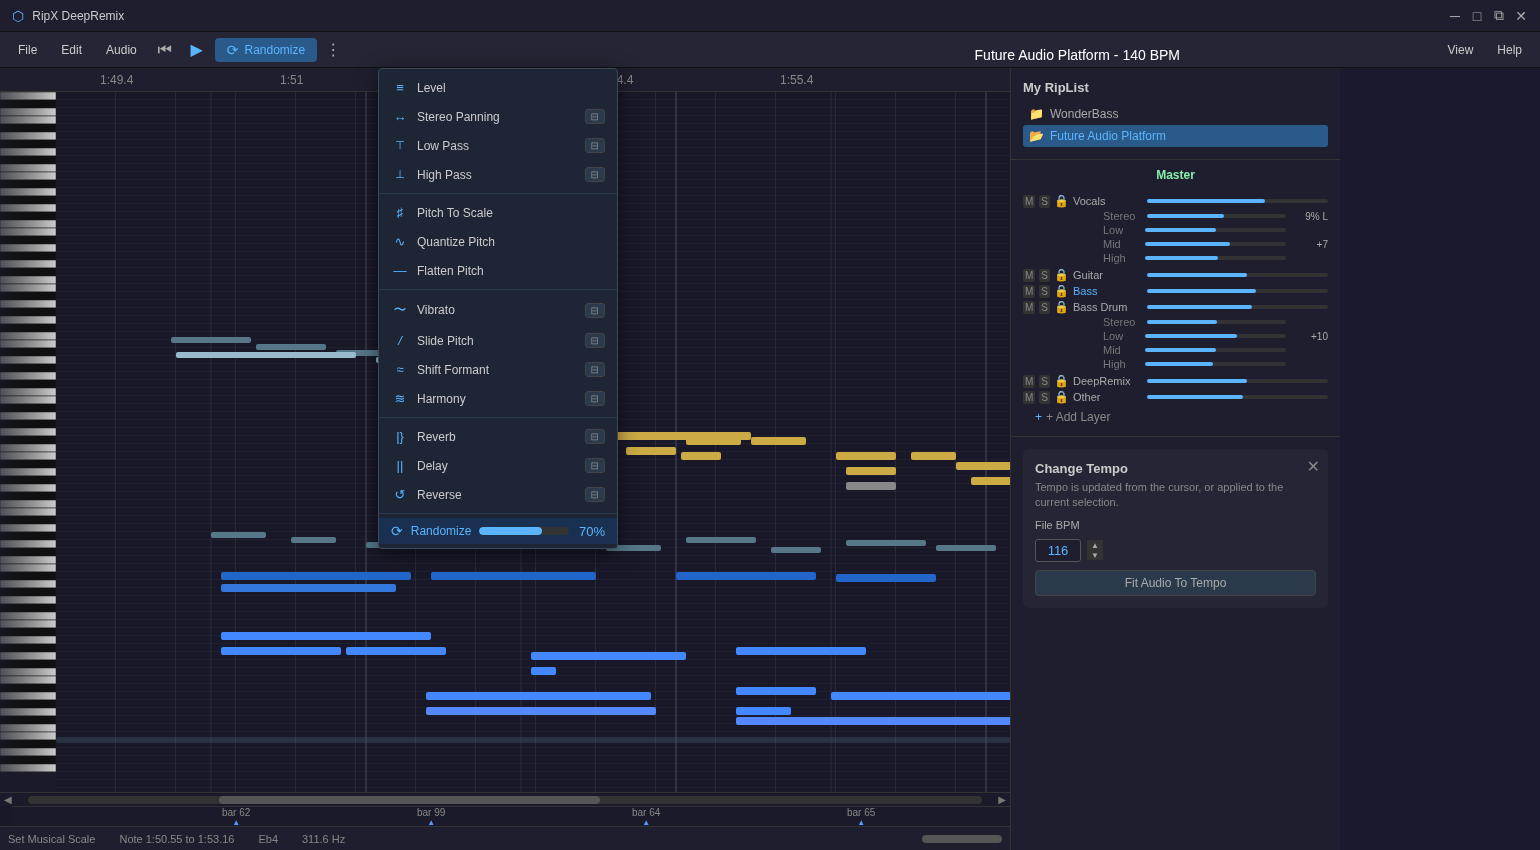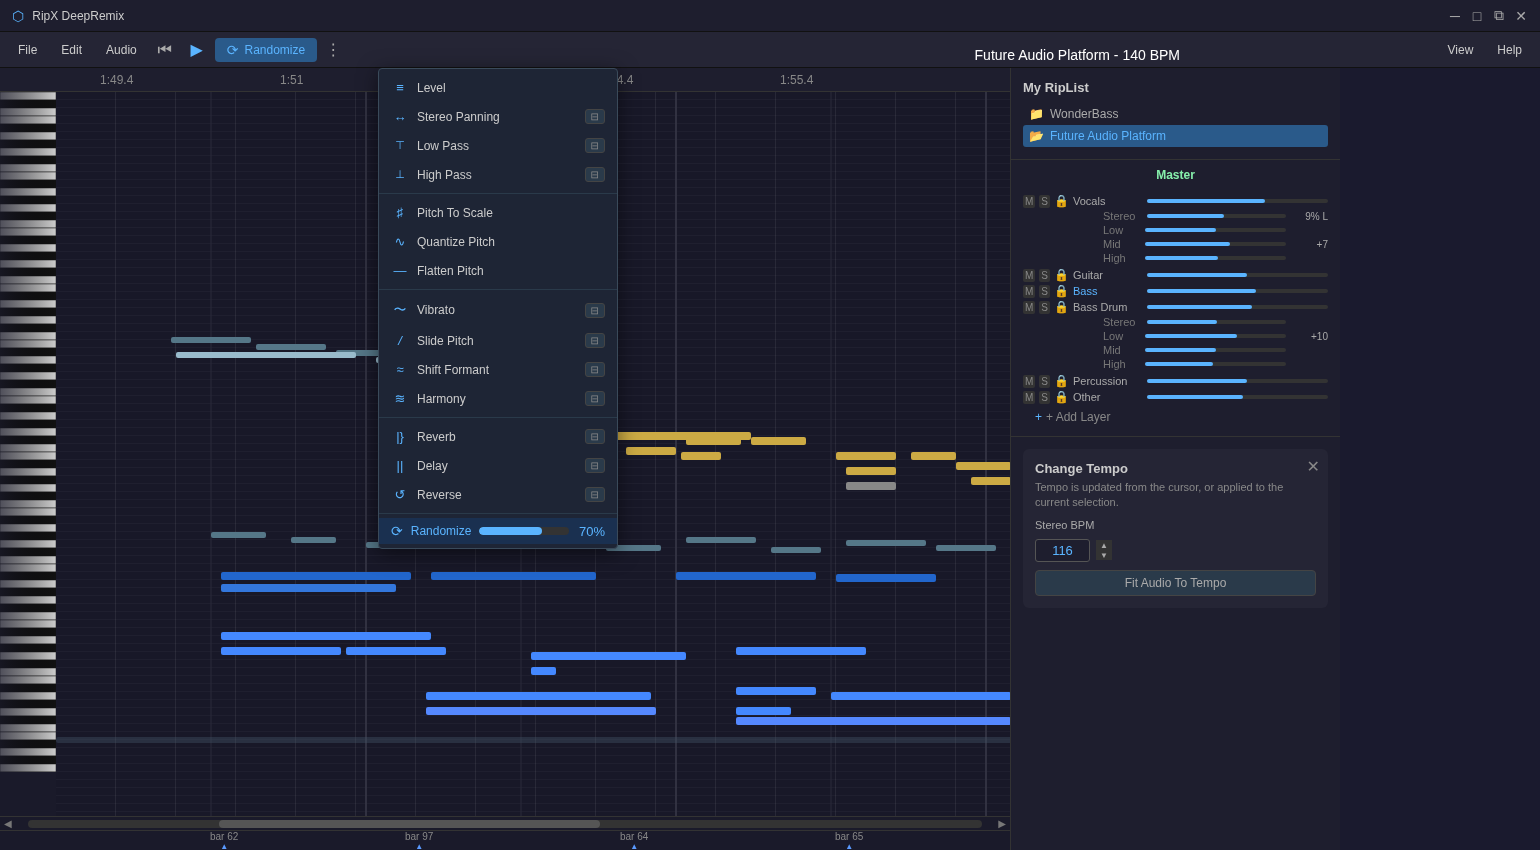--- a/index.html
+++ b/index.html
@@ -197,20 +197,21 @@
     }
 
     
     .bar-markers {
       height: 20px;
       background: #1a1a2a;
       display: flex;
       align-items: center;
       position: relative;
       border-top: 1px solid #333;
+      margin-left: 12px;
     }
     .bar-label {
       position: absolute;
       font-size: 10px;
       color: #888;
       display: flex;
       flex-direction: column;
       align-items: center;
     }
     .bar-arrow {
@@ -343,21 +344,21 @@
       display: flex;
       align-items: center;
       gap: 6px;
       margin-bottom: 8px;
     }
     .tempo-label {
       font-size: 11px;
       color: #aaa;
     }
     .tempo-input {
-      width: 55px;
+      width: 46px;
       background: #1e1e2e;
       border: 1px solid #555;
       color: #5ab4ff;
       text-align: center;
       font-size: 13px;
       padding: 3px;
       border-radius: 3px;
     }
     .tempo-spinner {
       display: flex;
@@ -660,33 +661,40 @@
       </div>
       <div style="width:20px;color:#777;font-size:10px;cursor:pointer;text-align:right;">▶</div>
     </div>
 
     <div class="bar-markers" style="padding-left:56px;">
       <div class="bar-label" style="left:210px;">
         <span>bar 62</span>
         <span class="bar-arrow">▲</span>
       </div>
       <div class="bar-label" style="left:405px;">
-        <span>bar 97</span>
+        <span>bar 99</span>
         <span class="bar-arrow">▲</span>
       </div>
       <div class="bar-label" style="left:620px;">
         <span>bar 64</span>
         <span class="bar-arrow">▲</span>
       </div>
       <div class="bar-label" style="left:835px;">
         <span>bar 65</span>
         <span class="bar-arrow">▲</span>
       </div>
     </div>
 
+    <div class="status-bar">
+      <span>Set Musical Scale</span>
+      <span>Note 1:50.55 to 1:53.16</span>
+      <span>Eb4</span>
+      <span>311.6 Hz</span>
+      <div style="margin-left:auto;background:#555;width:80px;height:8px;border-radius:4px;"></div>
+    </div>
   </div>
 
   <div class="right-panel">
 
     <div class="riplist-section">
       <div class="riplist-title">My RipList</div>
       <div class="riplist-item">
         <span class="folder-icon">📁</span>
         <span>WonderBass</span>
       </div>
@@ -798,21 +806,21 @@
         <div class="fader-track">
           <div class="fader-thumb" style="left:0;width:48%;"></div>
         </div>
         <span class="fader-value"></span>
       </div>
 
       <div class="mixer-track" style="margin-top:4px;">
         <button class="ms-btn">M</button>
         <button class="ms-btn">S</button>
         <span style="font-size:12px;color:#888;cursor:pointer;">🔒</span>
-        <span class="track-label">Percussion</span>
+        <span class="track-label">DeepRemix</span>
         <div class="fader-track">
           <div class="fader-thumb" style="left:0;width:55%;"></div>
         </div>
       </div>
 
       <div class="mixer-track">
         <button class="ms-btn">M</button>
         <button class="ms-btn">S</button>
         <span style="font-size:12px;color:#888;cursor:pointer;">🔒</span>
         <span class="track-label">Other</span>
@@ -825,21 +833,21 @@
         <span style="color:#5ab4ff;">+</span>
         <span>+ Add Layer</span>
       </div>
     </div>
 
     <div class="tempo-panel">
       <button class="close-btn">✕</button>
       <div class="tempo-title">Change Tempo</div>
       <div class="tempo-desc">Tempo is updated from the cursor, or applied to the current selection.</div>
       <div class="tempo-input-row">
-        <span class="tempo-label">Stereo BPM</span>
+        <span class="tempo-label">File BPM</span>
       </div>
       <div class="tempo-input-row">
         <input type="text" class="tempo-input" value="116" style="">
         <div class="tempo-spinner">
           <button class="spinner-btn">▲</button>
           <button class="spinner-btn">▼</button>
         </div>
       </div>
       <button class="fit-tempo-btn">Fit Audio To Tempo</button>
     </div>

